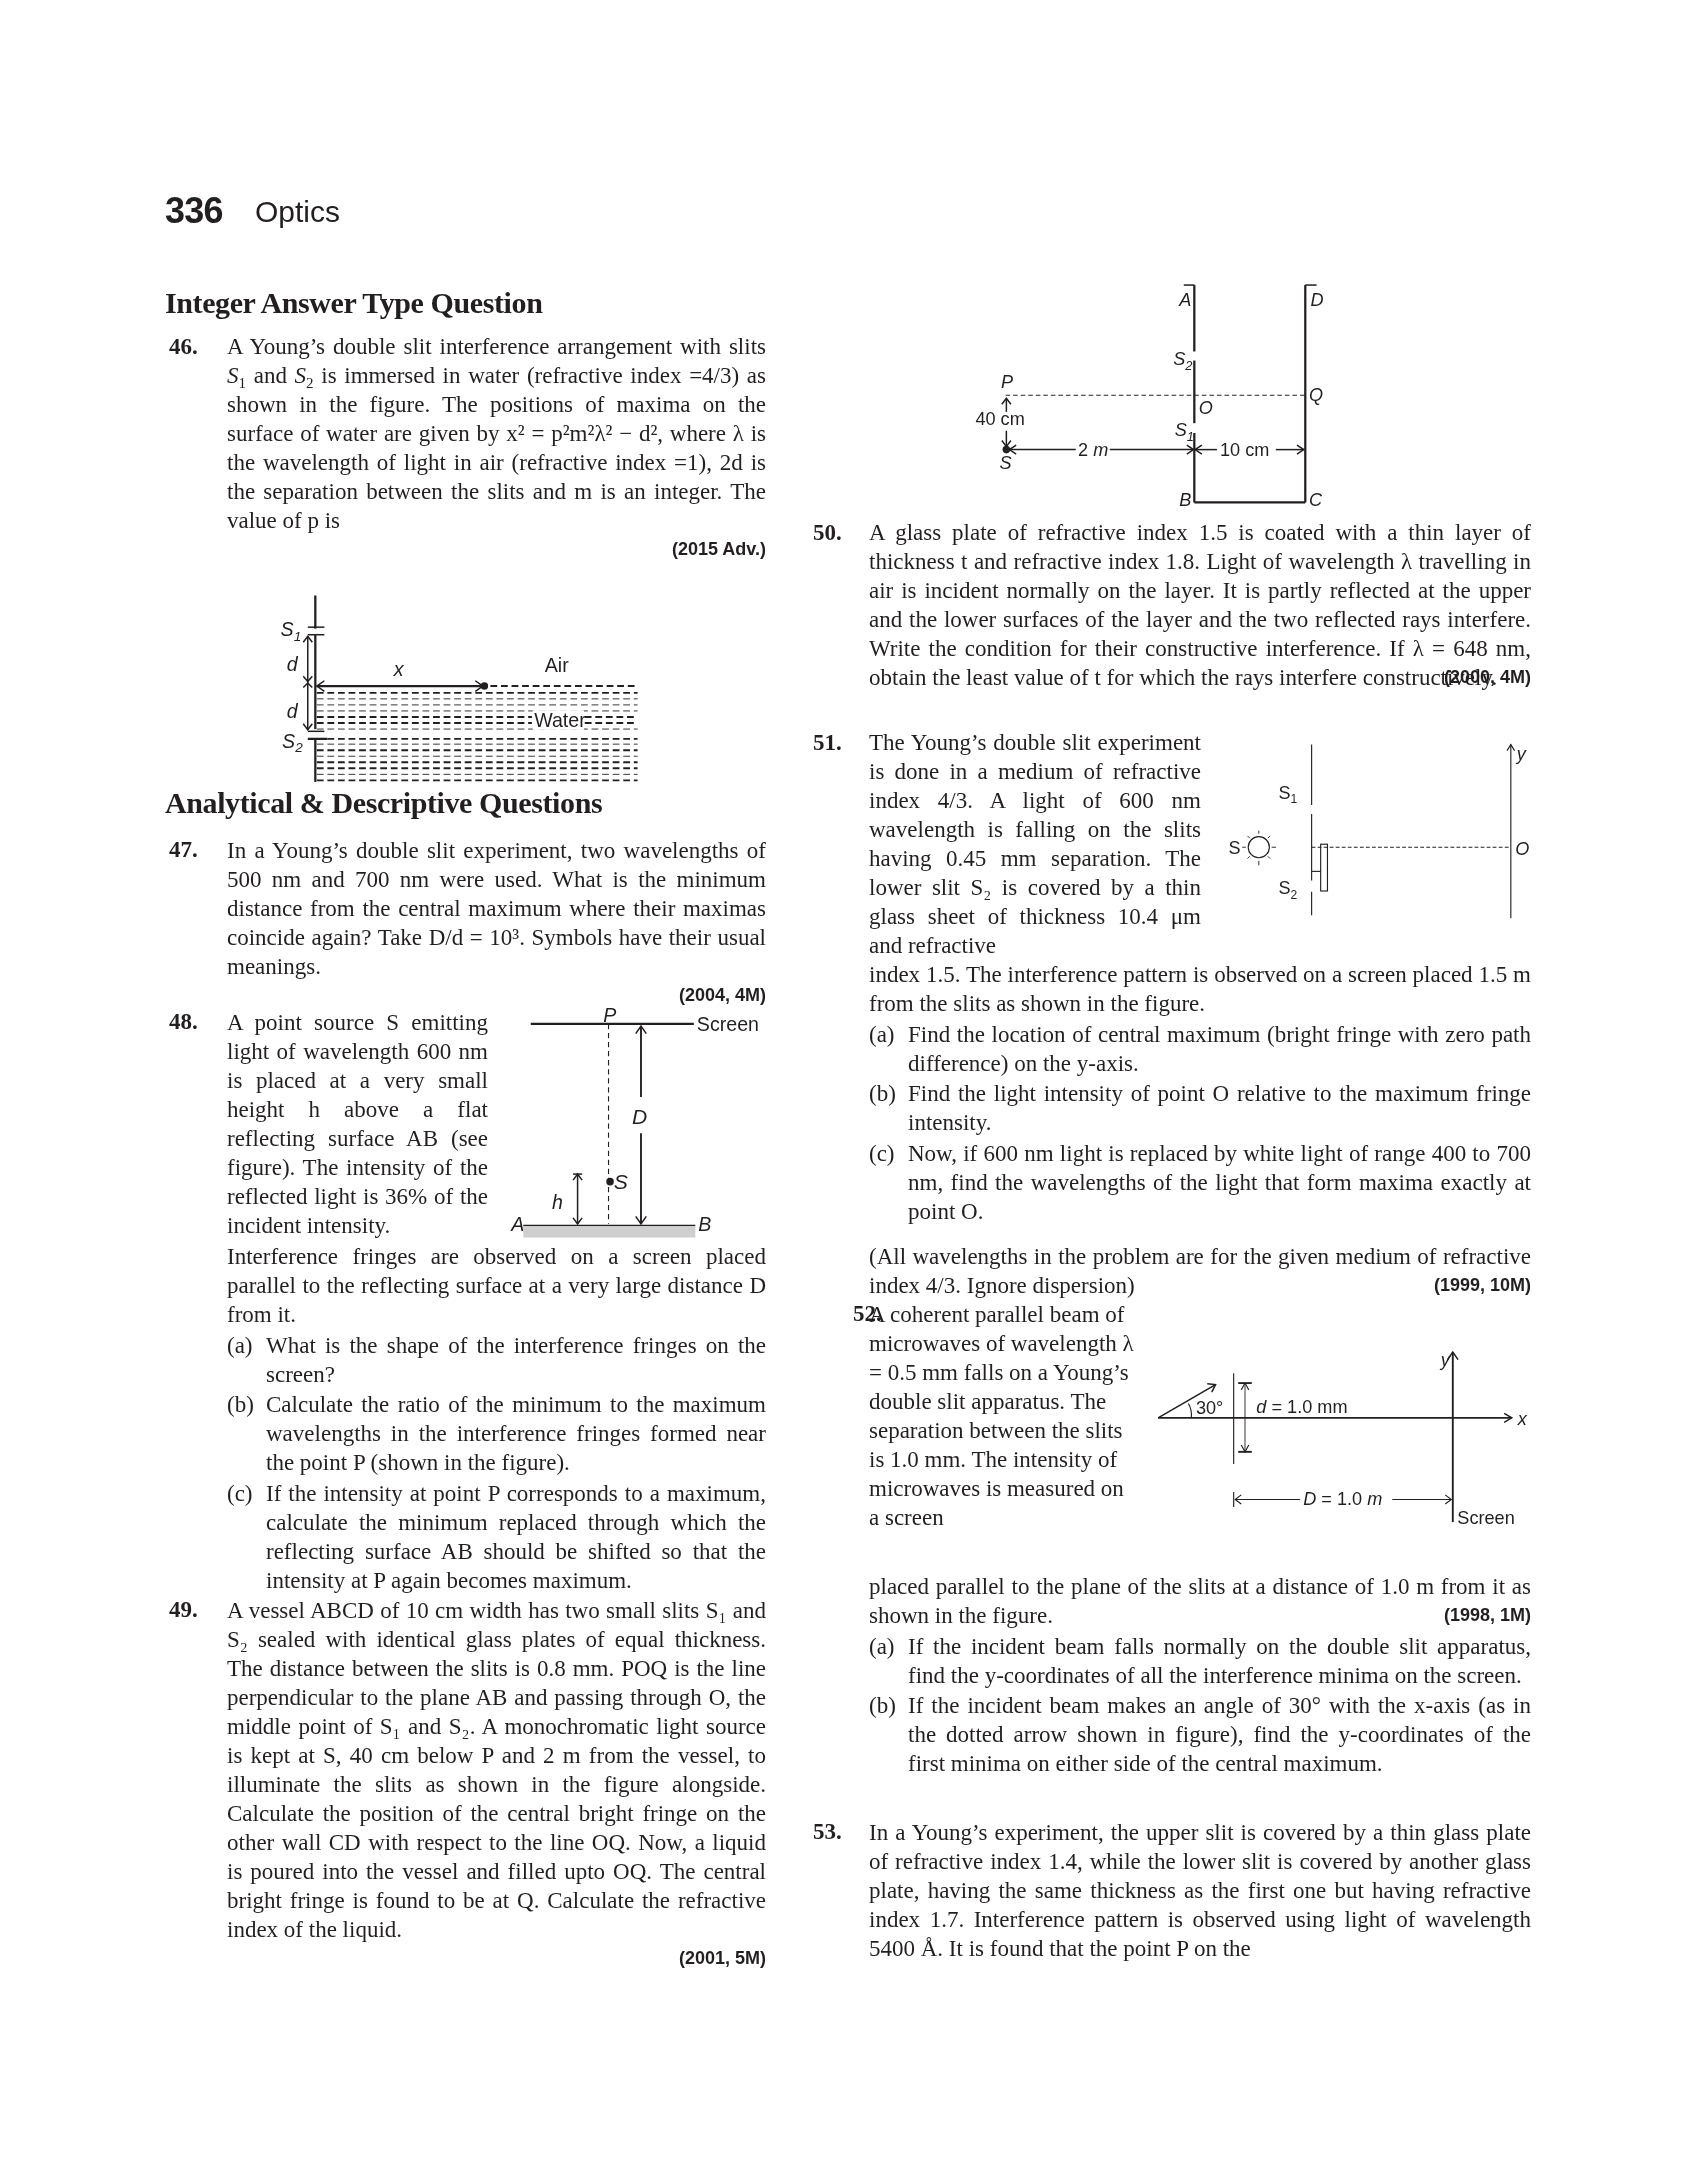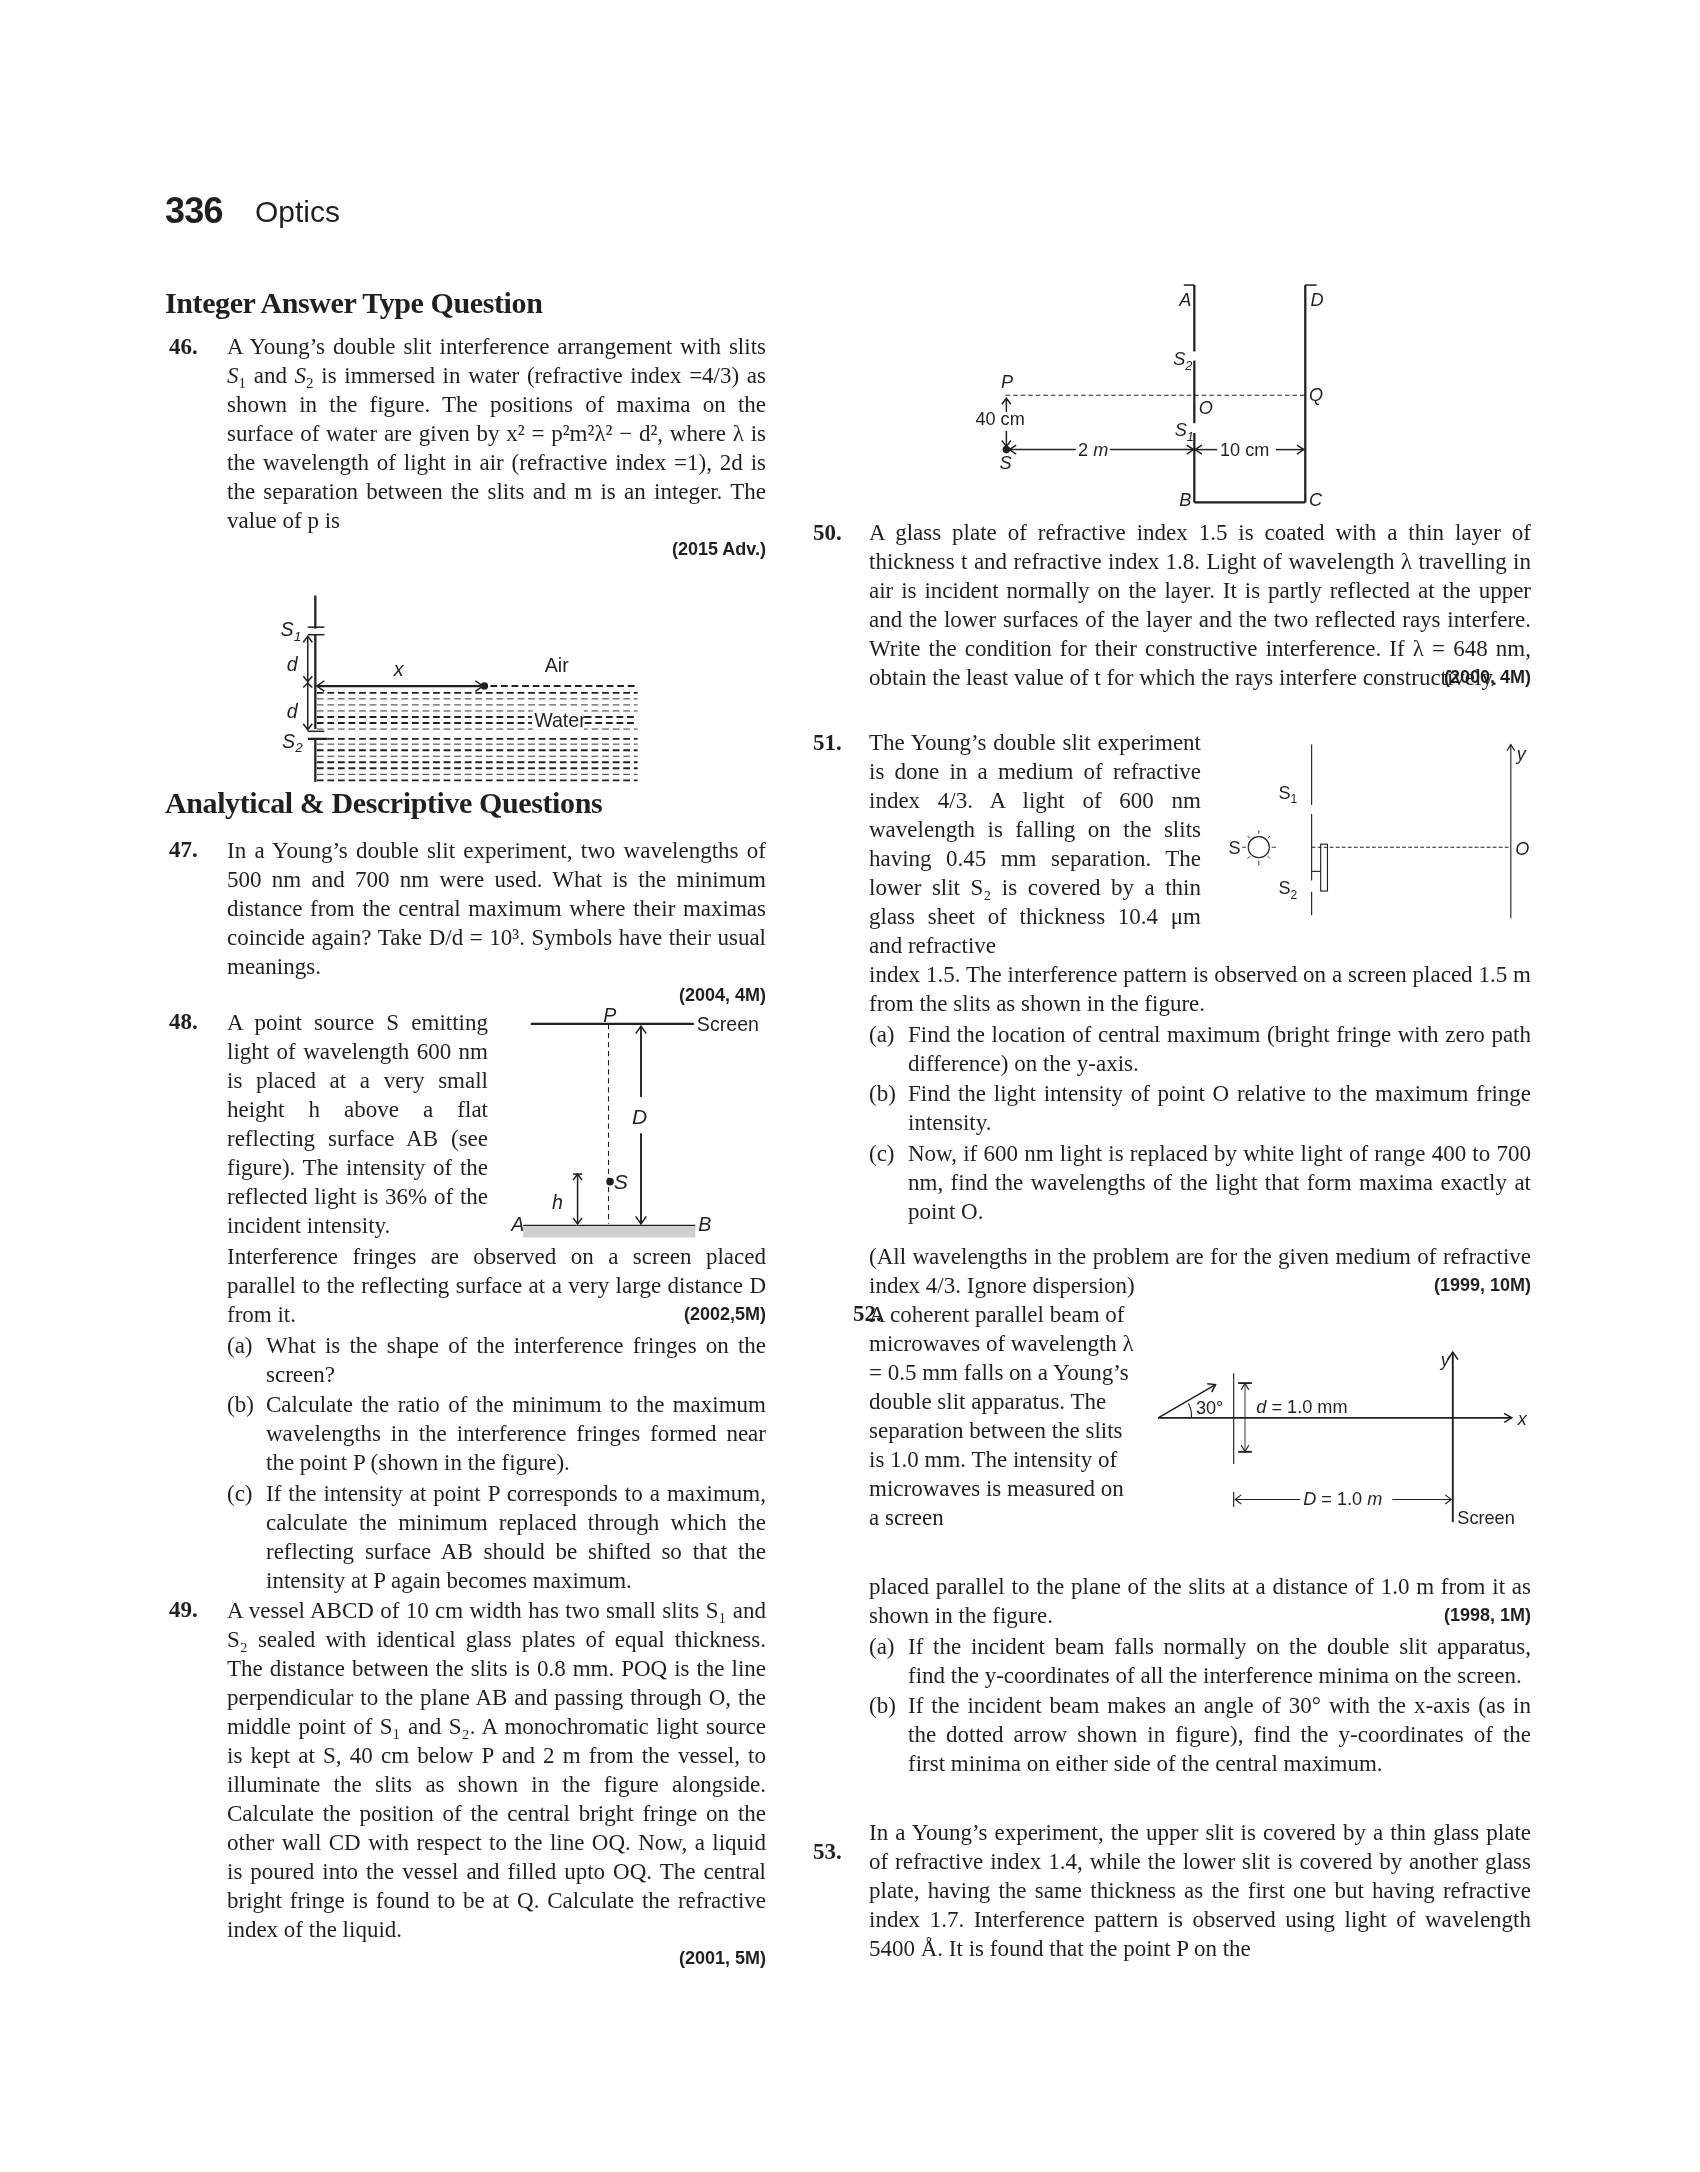--- a/index.html
+++ b/index.html
@@ -101,21 +101,20 @@
   <line x1="98" y1="224" x2="110" y2="224" stroke="#231f20" stroke-width="2"></line>
   <path d="M98 232 L104 224 L110 232 M98 282 L104 290 L110 282" stroke="#231f20" stroke-width="2" fill="none"></path>
   <text x="70" y="270" font-size="26" font-style="italic">h</text>
   <text x="16" y="300" font-size="26" font-style="italic">A</text>
   <text x="264" y="300" font-size="26" font-style="italic">B</text>
   <line x1="32" y1="292" x2="260" y2="292" stroke="#231f20" stroke-width="2"></line>
   <rect x="32" y="293" width="228" height="15" fill="#cfcfcf"></rect>
 </svg>
 <div class="q" style="left:227px; top:1242px; width:539px;">
   <span>Interference fringes are observed on a screen placed parallel to the reflecting surface at a very large distance D from it.</span>
-  <span class="src" style="margin-top:-29px;">(2002,5M)</span>
   <div class="sub sub-item"><span class="lbl">(a)</span><span>What is the shape of the interference fringes on the screen?</span></div>
   <div class="sub sub-item"><span class="lbl">(b)</span><span>Calculate the ratio of the minimum to the maximum wavelengths in the interference fringes formed near the point P (shown in the figure).</span></div>
   <div class="sub sub-item"><span class="lbl">(c)</span><span>If the intensity at point P corresponds to a maximum, calculate the minimum replaced through which the reflecting surface AB should be shifted so that the intensity at P again becomes maximum.</span></div>
 </div>
 
 <div class="qnum" style="left:169px; top:1597px;">49.</div>
 <div class="q" style="left:227px; top:1596px; width:539px;">
   <span>A vessel ABCD of 10 cm width has two small slits S₁ and S₂ sealed with identical glass plates of equal thickness. The distance between the slits is 0.8 mm. POQ is the line perpendicular to the plane AB and passing through O, the middle point of S₁ and S₂. A monochromatic light source is kept at S, 40 cm below P and 2 m from the vessel, to illuminate the slits as shown in the figure alongside. Calculate the position of the central bright fringe on the other wall CD with respect to the line OQ. Now, a liquid is poured into the vessel and filled upto OQ. The central bright fringe is found to be at Q. Calculate the refractive index of the liquid.</span>
   <span class="src">(2001, 5M)</span>
 </div>
@@ -223,15 +222,15 @@
   <text x="204" y="223" font-size="24"><tspan font-style="italic">D</tspan> = 1.0 <tspan font-style="italic">m</tspan></text>
   <text x="408" y="248" font-size="24">Screen</text>
 </svg>
 <div class="q" style="left:869px; top:1572px; width:662px;">
   <span>placed parallel to the plane of the slits at a distance of 1.0 m from it as shown in the figure.</span>
   <span class="src" style="margin-top:-29px;">(1998, 1M)</span>
   <div class="sub sub-item"><span class="lbl">(a)</span><span>If the incident beam falls normally on the double slit apparatus, find the y-coordinates of all the interference minima on the screen.</span></div>
   <div class="sub sub-item"><span class="lbl">(b)</span><span>If the incident beam makes an angle of 30° with the x-axis (as in the dotted arrow shown in figure), find the y-coordinates of the first minima on either side of the central maximum.</span></div>
 </div>
 
-<div class="qnum" style="left:813px; top:1819px;margin-top:20px;">53.</div>
+<div class="qnum" style="left:813px; top:1819px;">53.</div>
 <div class="q" style="left:869px; top:1818px; width:662px;">In a Young’s experiment, the upper slit is covered by a thin glass plate of refractive index 1.4, while the lower slit is covered by another glass plate, having the same thickness as the first one but having refractive index 1.7. Interference pattern is observed using light of wavelength 5400 Å. It is found that the point P on the</div>
 
 
 </body></html>

